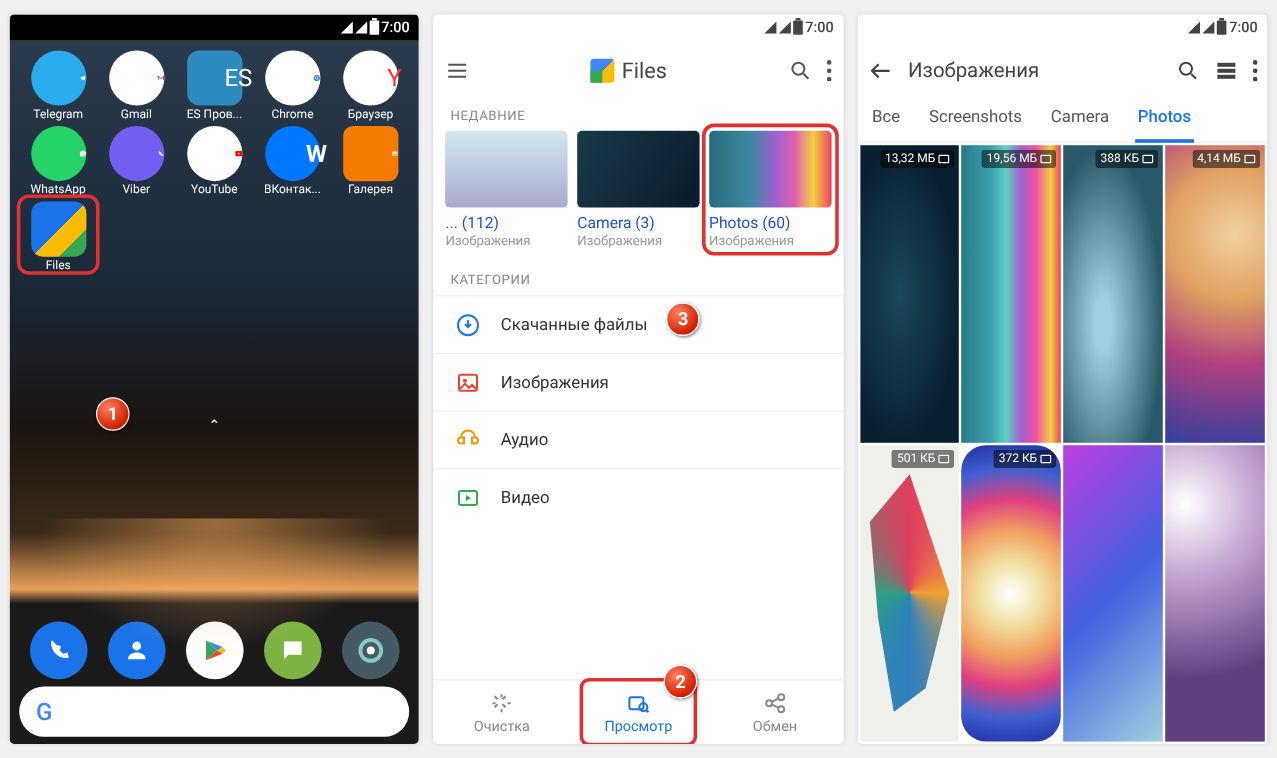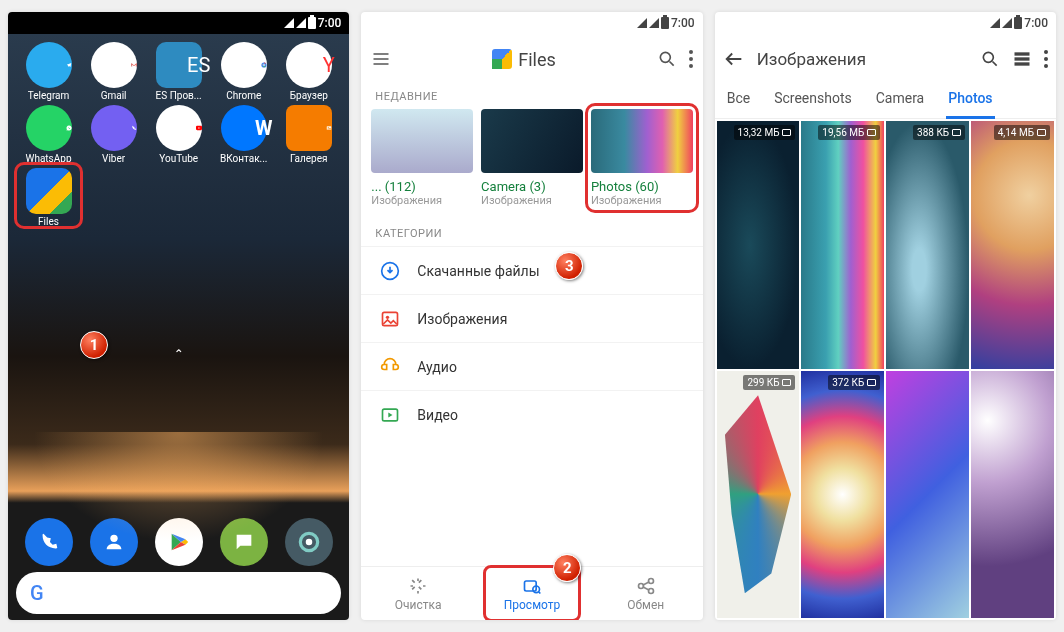--- a/index.html
+++ b/index.html
@@ -36,21 +36,21 @@
   .files-logo::after { content: ""; position: absolute; bottom: 0; left: 0; width: 50%; height: 50%; background: #34A853; }
   .sect { padding: 6px 14px; font-size: 11px; color: #888; letter-spacing: 0.5px; }
   .recent-row { display: flex; gap: 8px; padding: 0 10px 14px; }
   .card { flex: 1; cursor: pointer; }
   .card .thumb { height: 64px; border-radius: 4px; background: #ccc; background-size: cover; }
   .card.c1 .thumb { background: linear-gradient(180deg,#d0e8f0 0%,#aac 100%); }
   .card.c2 .thumb { background: linear-gradient(120deg,#1a3a4a 0%,#0a1a2a 100%); }
   .card.c3 .thumb { background: linear-gradient(90deg,#2a6a7a 0%,#3a8aa0 33%,#a060d0 55%,#e060b0 70%,#f0d040 85%,#f04060 100%); }
   .card.c3 { position: relative; }
   .card.c3::before { content: ""; position: absolute; top: -6px; left: -6px; right: -6px; bottom: -6px; border: 3px solid #e03030; border-radius: 10px; }
-  .card .t1 { font-size: 13px; color: #15803d; margin-top: 6px; }
+  .card .t1 { font-size: 13px; color: #1d4ed8; margin-top: 6px; }
   .card .t2 { font-size: 11px; color: #999; }
   .cat-list .row { height: 48px; display: flex; align-items: center; gap: 16px; padding: 0 18px; font-size: 14px; color: #333; border-top: 1px solid #f2f2f2; cursor: pointer; }
   .cat-list .cic { width: 22px; height: 22px; display: flex; align-items: center; justify-content: center; border-radius: 50%; }
   .bnav { height: 54px; border-top: 1px solid #eee; display: flex; }
   .bnav .bt { flex: 1; display: flex; flex-direction: column; align-items: center; justify-content: center; gap: 2px; font-size: 12px; color: #888; cursor: pointer; position: relative; }
   .bnav .bt.active { color: #1a73e8; }
   .bnav .bt.sel::before { content: ""; position: absolute; top: -2px; left: 8px; right: 8px; bottom: -2px; border: 3px solid #e03030; border-radius: 8px; }
 
   
   .topbar3 { height: 50px; display: flex; align-items: center; padding: 0 8px; gap: 12px; color: #444; }
@@ -62,21 +62,21 @@
   .grid { flex: 1; display: grid; grid-template-columns: 1fr 1fr 1fr 1fr; grid-auto-rows: 1fr; gap: 2px; padding: 2px; overflow: hidden; }
   .cell { position: relative; overflow: hidden; }
   .cell .sz { position: absolute; top: 4px; right: 4px; background: rgba(0,0,0,0.5); color: #fff; font-size: 10px; padding: 2px 4px; border-radius: 2px; display: flex; gap: 3px; align-items: center; }
   .cell .sd { width: 9px; height: 7px; border: 1px solid #fff; border-radius: 1px; }
   .g1 { background: radial-gradient(ellipse at 40% 50%, #1a4a5a 0%, #0a2030 70%); }
   .g2 { background: linear-gradient(90deg,#2a7a8a 0%,#3aa0b0 30%,#60d0c0 45%,#a060d0 60%,#f050a0 75%,#f0d040 90%,#f04060 100%); }
   .g3 { background: radial-gradient(ellipse at 40% 60%, #a0d0e0 10%, #2a5a6a 70%); }
   .g4 { background: radial-gradient(circle at 70% 30%, #f0d0a0 0%, #e0a060 30%, #b04080 60%, #3040a0 100%); }
   .g5 { background: #f0f0ea; position: relative; }
   .g5::after { content: ""; position: absolute; top: 10%; left: 10%; right: 10%; bottom: 10%; background: conic-gradient(#e04060,#f0a030,#3080c0,#30a080,#e04060); clip-path: polygon(50% 0%, 80% 30%, 100% 50%, 70% 90%, 30% 100%, 10% 60%, 0% 20%); }
-  .g6 { background: radial-gradient(circle at 50% 50%, #fff 0%, #f0e0a0 20%, #f0a060 40%, #e04080 60%, #4060d0 80%, #2030a0 100%); }
+  .g6 { background: radial-gradient(circle at 50% 50%, #fff 0%, #f0e0a0 20%, #f0a060 40%, #e04080 60%, #4060d0 80%, #2030a0 100%); border-radius: 21px; }
   .g7 { background: linear-gradient(135deg,#c040e0 0%,#4060e0 50%,#a0d0e0 100%); }
   .g8 { background: radial-gradient(circle at 20% 20%, #fff 0%, #c0a0d0 30%, #604080 70%); }
 
   
   .badge { position: absolute; width: 28px; height: 28px; border-radius: 50%; background: radial-gradient(circle at 35% 30%, #ff8060, #d02000 70%); color: #fff; font-weight: bold; font-size: 15px; display: flex; align-items: center; justify-content: center; border: 1px solid #fff; box-shadow: 1px 1px 3px rgba(0,0,0,0.5); z-index: 10; }
 
   svg { display: block; }
 </style>
 </head>
 <body>
@@ -394,21 +394,21 @@
         </div>
       </div>
     <div class="cell g4">
         <div class="sz">
           <span>4,14 МБ</span>
           <div class="sd"></div>
         </div>
       </div>
     <div class="cell g5">
         <div class="sz">
-          <span>299 КБ</span>
+          <span>501 КБ</span>
           <div class="sd"></div>
         </div>
       </div>
     <div class="cell g6">
         <div class="sz">
           <span>372 КБ</span>
           <div class="sd"></div>
         </div>
       </div>
     <div class="cell g7"></div>

